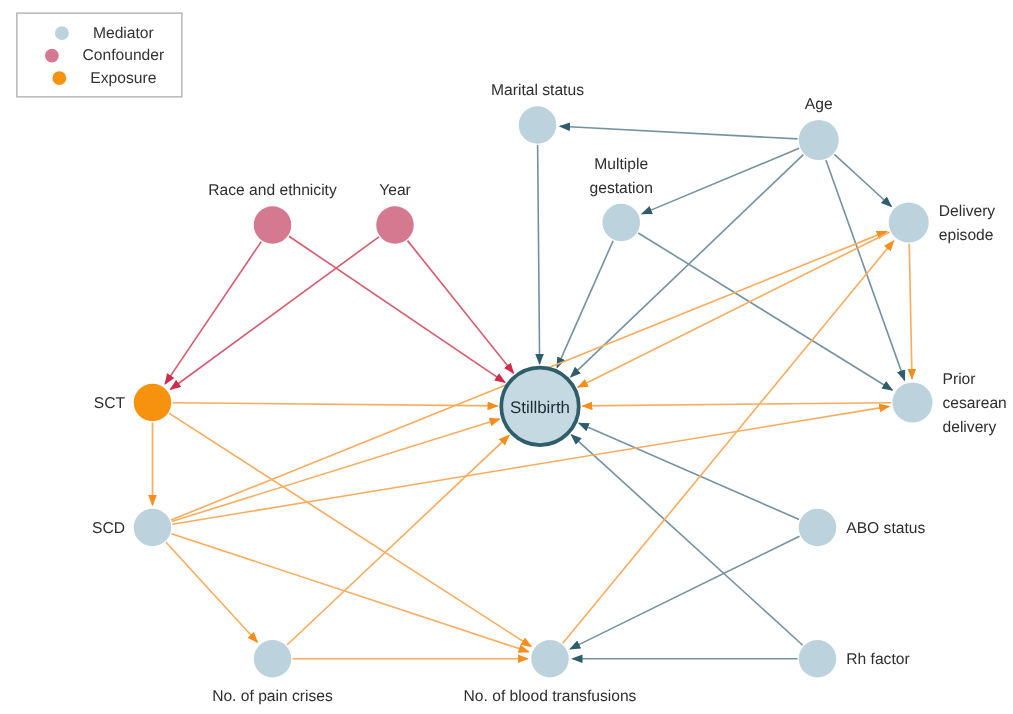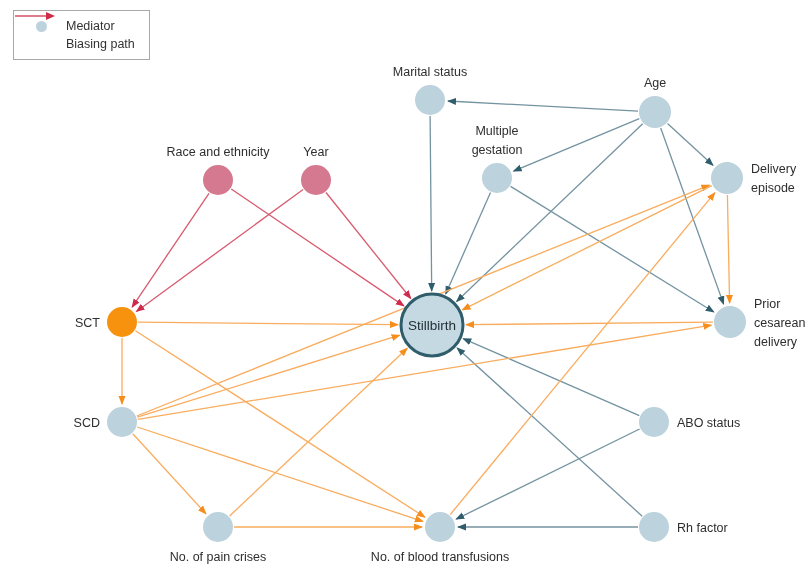--- a/index.html
+++ b/index.html
@@ -1,21 +1,21 @@
 <!DOCTYPE html>
 <html><head>
 <meta charset="utf-8">
 <style>
   html,body{margin:0;padding:0;background:#fff;}
   body{font-family:"Liberation Sans", sans-serif;}
   .figure{position:relative;width:810px;height:571px;background:#fff;overflow:hidden;}
   .figure svg{position:absolute;left:0;top:0;}
   svg text{font-family:"Liberation Sans", sans-serif;}
   .legend{position:absolute;left:13px;top:10px;background:#fff;border:1px solid #a8a8a8;
-          padding:6px 14px 6px 6px;display:flex;flex-direction:column;}
+          padding:6px 14px 6px 6px;display:flex;flex-direction:column;align-items:center;}
   .legend-row{display:flex;align-items:center;height:18px;}
   .legend-swatch{width:42px;display:flex;align-items:center;justify-content:center;flex:0 0 42px;}
   .legend-label{font-size:12.5px;color:#333;white-space:nowrap;margin-left:4px;}
   .swatch-circle{width:11px;height:11px;border-radius:50%;display:inline-block;}
   .swatch-outcome{width:12px;height:12px;border-radius:50%;display:inline-block;box-sizing:border-box;}
 </style>
 </head>
 <body>
 
 <div class="figure">
@@ -96,21 +96,24 @@
     </svg>
   <div class="legend">
       <div class="legend-row">
         <span class="legend-swatch">
           <span class="swatch-circle" style="background: rgb(188, 210, 220);"></span>
         </span>
         <span class="legend-label">Mediator</span>
       </div>
       <div class="legend-row">
         <span class="legend-swatch">
-          <svg width="42" height="10">
-            <line x1="1" y1="5" x2="33" y2="5" stroke="#D85A6E" stroke-width="1.6"></line>
-            <path d="M32,1 L41,5 L32,9 Z" fill="#CE2B4D"></path>
-          </svg>
+          <span class="swatch-circle" style="background: rgb(212, 121, 143);"></span>
         </span>
-        <span class="legend-label">Biasing path</span>
+        <span class="legend-label">Confounder</span>
+      </div>
+      <div class="legend-row">
+        <span class="legend-swatch">
+          <span class="swatch-circle" style="background: rgb(246, 146, 14);"></span>
+        </span>
+        <span class="legend-label">Exposure</span>
       </div>
     </div>
 </div>
 
 </body></html>

